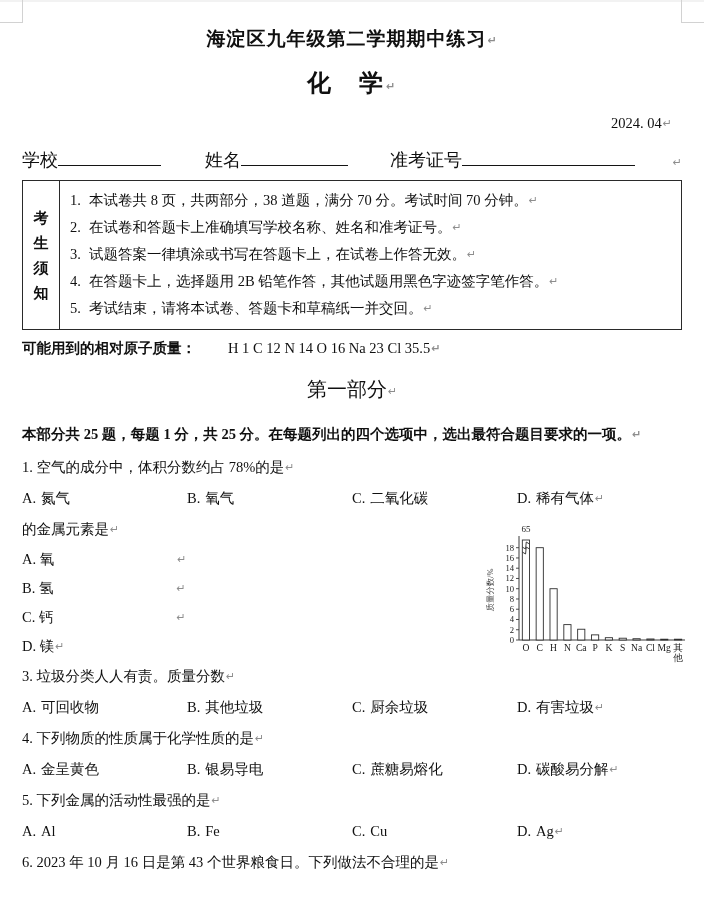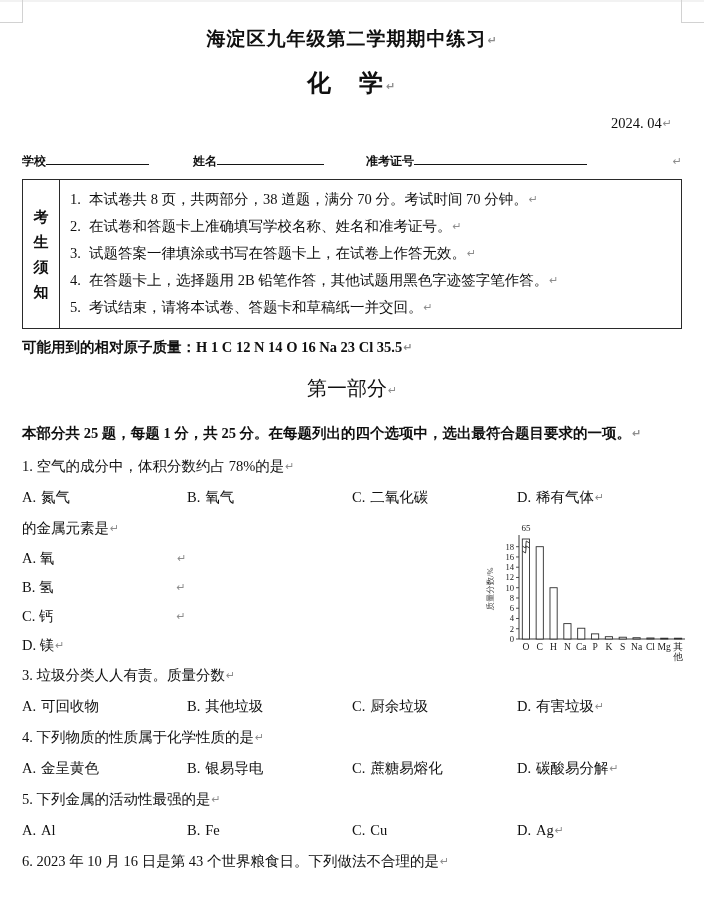--- a/index.html
+++ b/index.html
@@ -87,21 +87,21 @@
   
   .idline {
     margin-top: 14px;
     font-size: 14.5px;
     line-height: 22px;
     display: flex;
     align-items: baseline;
     white-space: nowrap;
   }
   .idfield { display: inline-flex; align-items: baseline; }
-  .idlabel { font-size: 12px; font-weight: bold; }
+  .idlabel { font-size: 18px; }
   .idblank {
     display: inline-block;
     border-bottom: 1px solid #141414;
     height: 15px;
   }
   .gap-a { width: 44px; }
   .gap-b { width: 42px; }
   .blank-school { width: 103px; }
   .blank-name  { width: 107px; }
   .blank-id    { width: 173px; }
@@ -140,21 +140,21 @@
   .notice-item .num { display: inline-block; min-width: 19px; }
 
   
   .atomic {
     margin-top: 7px;
     font-size: 14.5px;
     font-weight: 700;
     line-height: 22px;
     white-space: nowrap;
   }
-  .atomic .vals { font-weight: 700; }
+  .atomic .vals { font-weight: 400; margin-left: 32px; }
 
   
   .part-title {
     text-align: center;
     font-size: 20px;
     margin: 14px 0 12px 0;
     line-height: 30px;
   }
   .part-intro {
     font-size: 14.5px;

